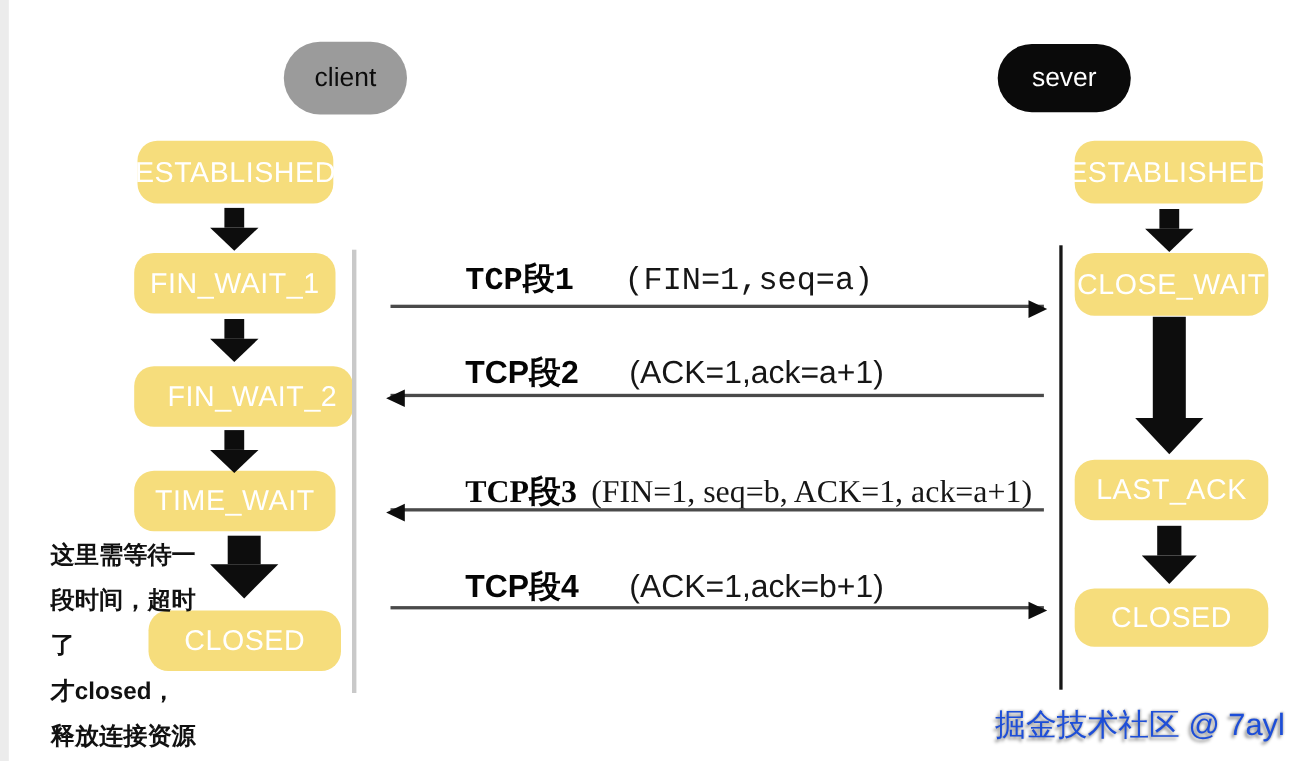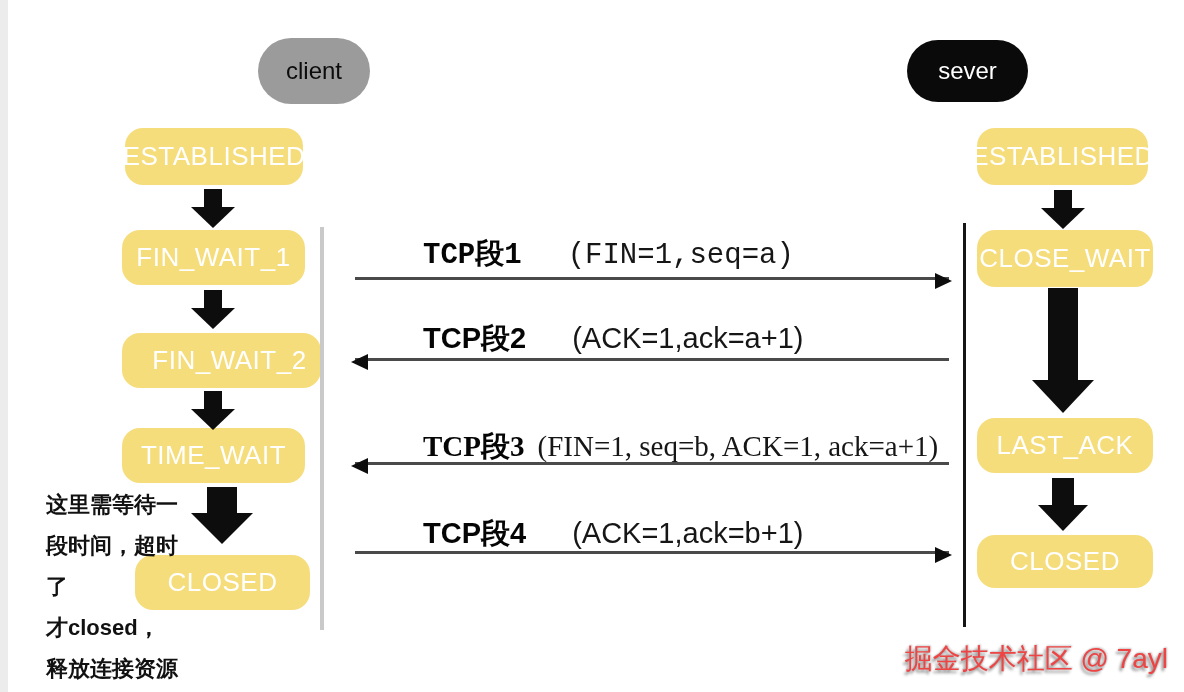--- a/index.html
+++ b/index.html
@@ -189,21 +189,21 @@
     white-space: nowrap;
     margin-left: 32px;
   }
 
   
   .watermark {
     position: absolute;
     right: 16px;
     top: 640px;
     font-size: 28px;
-    color: #ef4444;
+    color: #1d4ed8;
     white-space: nowrap;
     text-shadow: -2px 3px 3px #8f8f8f, 0 0 2px #bdbdbd, 1px -1px 2px #d6d6d6;
   }
 </style>
 </head>
 <body>
 
 <div class="stage">
 
   <div class="edge-strip"></div>

